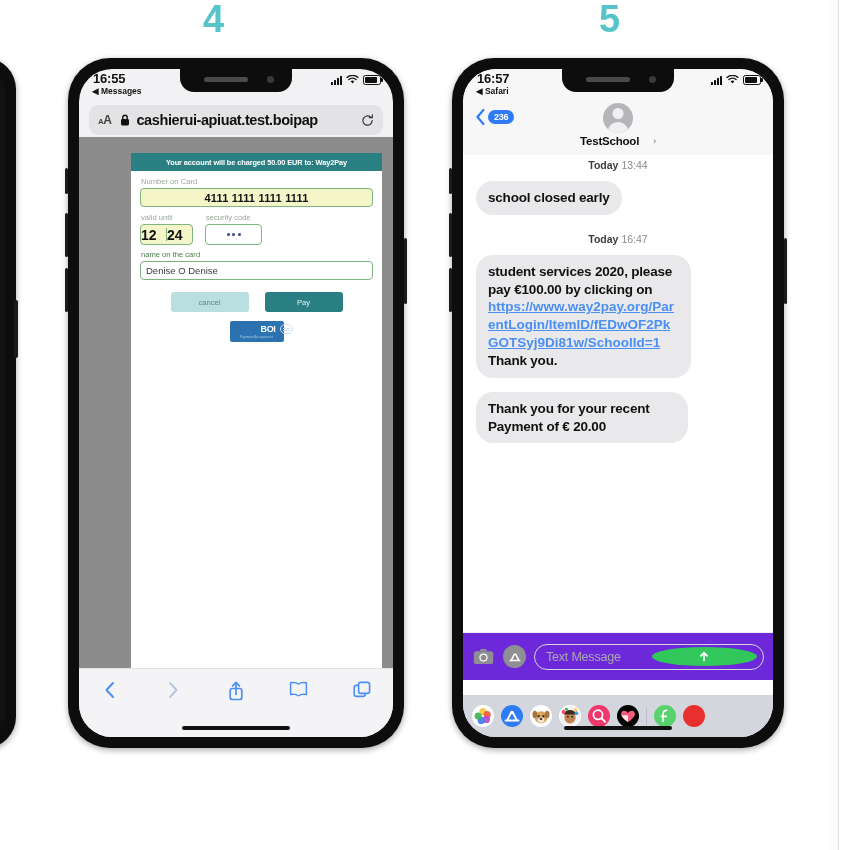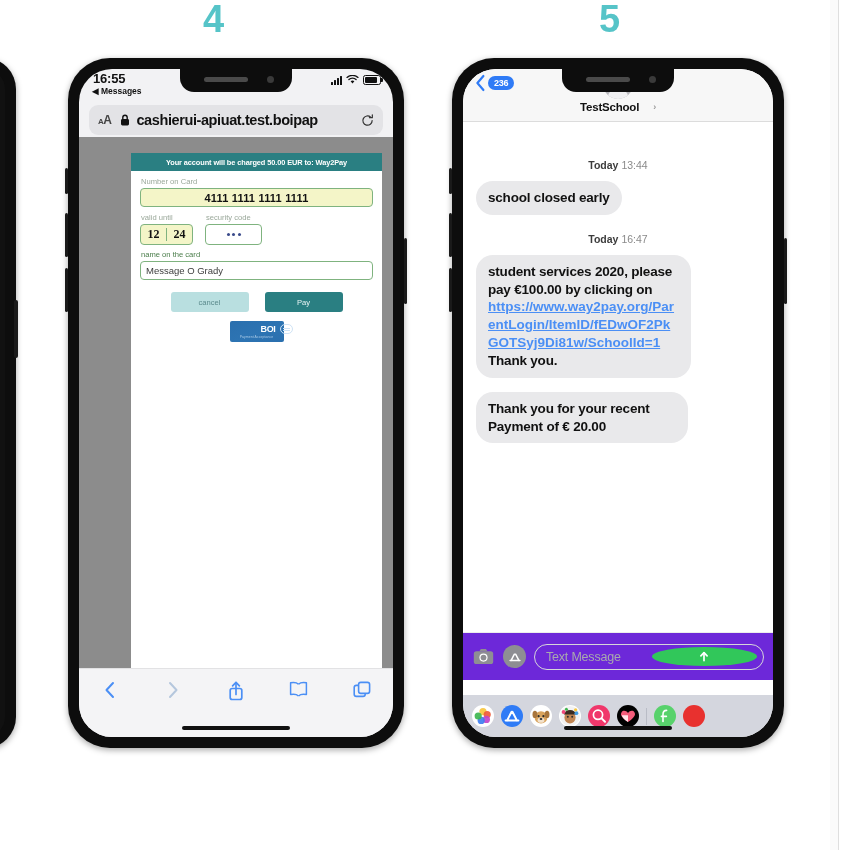--- a/index.html
+++ b/index.html
@@ -131,21 +131,21 @@
   .fl.dark{color:#4a7d4a;}
   .inp{
     border:1.2px solid #7fb37f;border-radius:4px;height:19px;
     display:flex;align-items:center;box-sizing:border-box;
   }
   .inp.filled{background:#f4f5c8;}
   .inp.card{justify-content:center;}
   .inp.card span{font-size:11px;font-weight:bold;color:#111;letter-spacing:.2px;}
   .row2{display:flex;gap:12px;align-items:flex-end;}
   .exp{width:51px;background:#f4f5c8;border:1.2px solid #7fb37f;border-radius:4px;height:19px;display:flex;align-items:center;}
-  .exp span{flex:1;text-align:center;font-size:12px;font-weight:bold;color:#111;font-family:Liberation Serif, serif;}
+  .exp span{flex:1;text-align:left;font-size:14px;font-weight:bold;color:#111;}
   .exp .sep{flex:0 0 1px;height:13px;background:#7fb37f;}
   .cvv{width:55px;height:19px;border:1.2px solid #7fb37f;border-radius:4px;display:flex;align-items:center;justify-content:center;gap:2.5px;}
   .cvv i{width:3px;height:3px;border-radius:50%;background:#3a4a8a;display:block;}
   .nm{font-size:9.5px;color:#3c3c3c;padding-left:5px;}
   .btns{display:flex;justify-content:center;gap:16px;margin-top:12px;}
   .bt{width:78px;height:20px;border-radius:3px;display:flex;align-items:center;justify-content:center;font-size:7.6px;}
   .bt.cancel{background:#b9dfe0;color:#5a8a8c;}
   .bt.pay{background:#2a7f82;color:#e9f4f4;}
   .boi{
     margin:9px auto 0 auto;width:54px;height:21px;border-radius:2px;
@@ -334,21 +334,21 @@
                 <div class="cvv">
                   <i></i>
                   <i></i>
                   <i></i>
                 </div>
               </div>
             </div>
 
             <span class="fl dark" style="margin-top:5px;">name on the card</span>
             <div class="inp">
-              <span class="nm">Message O Grady</span>
+              <span class="nm">Denise O Denise</span>
             </div>
 
             <div class="btns">
               <div class="bt cancel">cancel</div>
               <div class="bt pay">Pay</div>
             </div>
 
             <div class="boi">
               <div class="boi-top">
                 <b>BOI</b>
@@ -402,20 +402,40 @@
     <div class="btn-side" style="left:-3px;top:155px;width:3px;height:44px;"></div>
     <div class="btn-side" style="left:-3px;top:210px;width:3px;height:44px;"></div>
     <div class="btn-side" style="right:-3px;top:180px;width:3px;height:66px;"></div>
 
     <div class="screen">
       <div class="notch">
         <div class="speaker"></div>
         <div class="cam"></div>
       </div>
 
+      <div class="statusbar" style="background:#f7f7f7;">
+        <div class="sb-time">16:57</div>
+        <div class="sb-back">◀ Safari</div>
+        <div class="sb-right">
+          <span class="bars">
+              <i></i>
+              <i></i>
+              <i></i>
+              <i></i>
+            </span>
+          <svg width="13" height="10" viewBox="0 0 13 10">
+            <path d="M6.5 8.6 L4.6 6.3 a3 3 0 0 1 3.8 0 Z" fill="#111"></path>
+            <path d="M2.9 4.6 a5.4 5.4 0 0 1 7.2 0" stroke="#111" stroke-width="1.3" fill="none" stroke-linecap="round"></path>
+            <path d="M1 2.4 a8.4 8.4 0 0 1 11 0" stroke="#111" stroke-width="1.3" fill="none" stroke-linecap="round"></path>
+          </svg>
+          <span class="batt">
+              <i></i>
+            </span>
+        </div>
+      </div>
 
       <div id="p5-nav">
         <div id="p5-back">
           <svg width="11" height="18" viewBox="0 0 11 18">
             <path d="M8.4 2 L2.4 9 L8.4 16" stroke="#2f7bf6" stroke-width="2.2" fill="none" stroke-linecap="round" stroke-linejoin="round"></path>
           </svg>
           <span class="badge">236</span>
         </div>
         <div id="p5-contact">
           <div class="avatar"></div>

